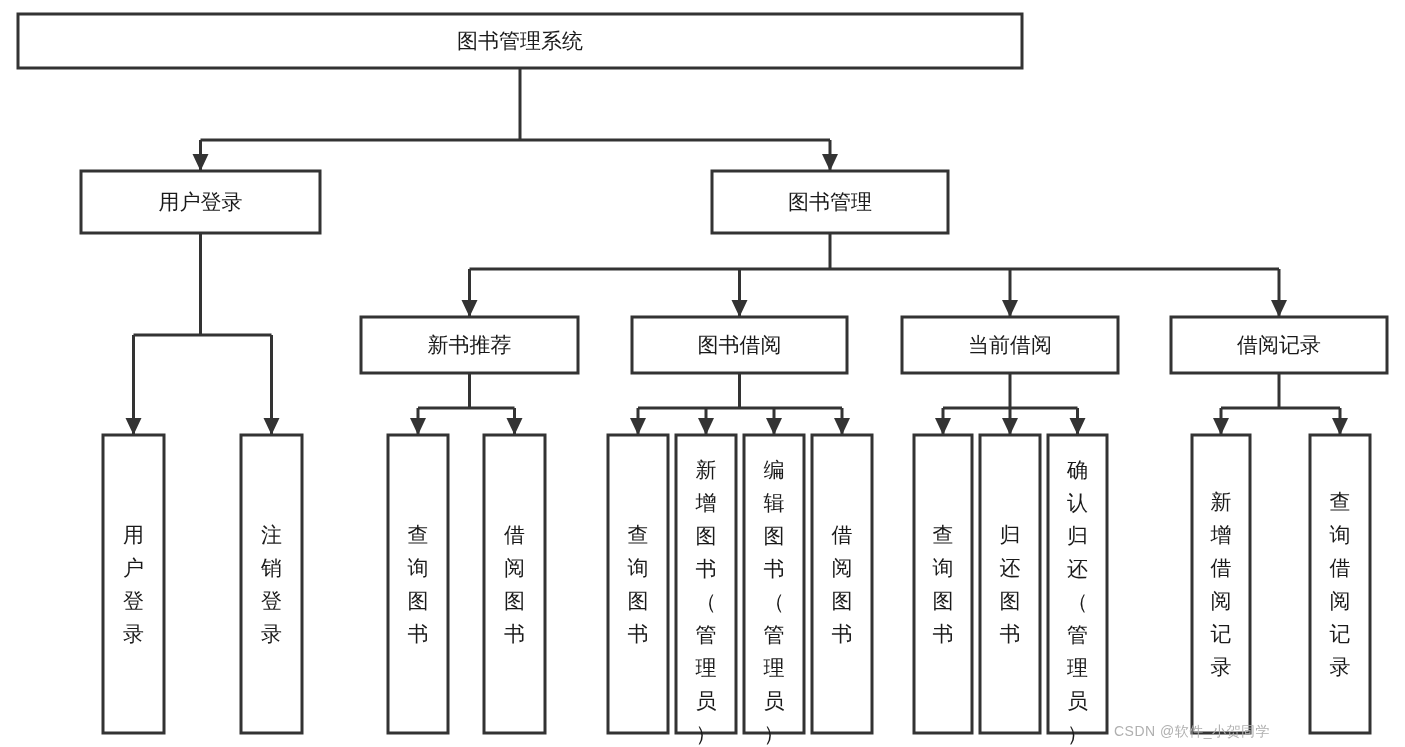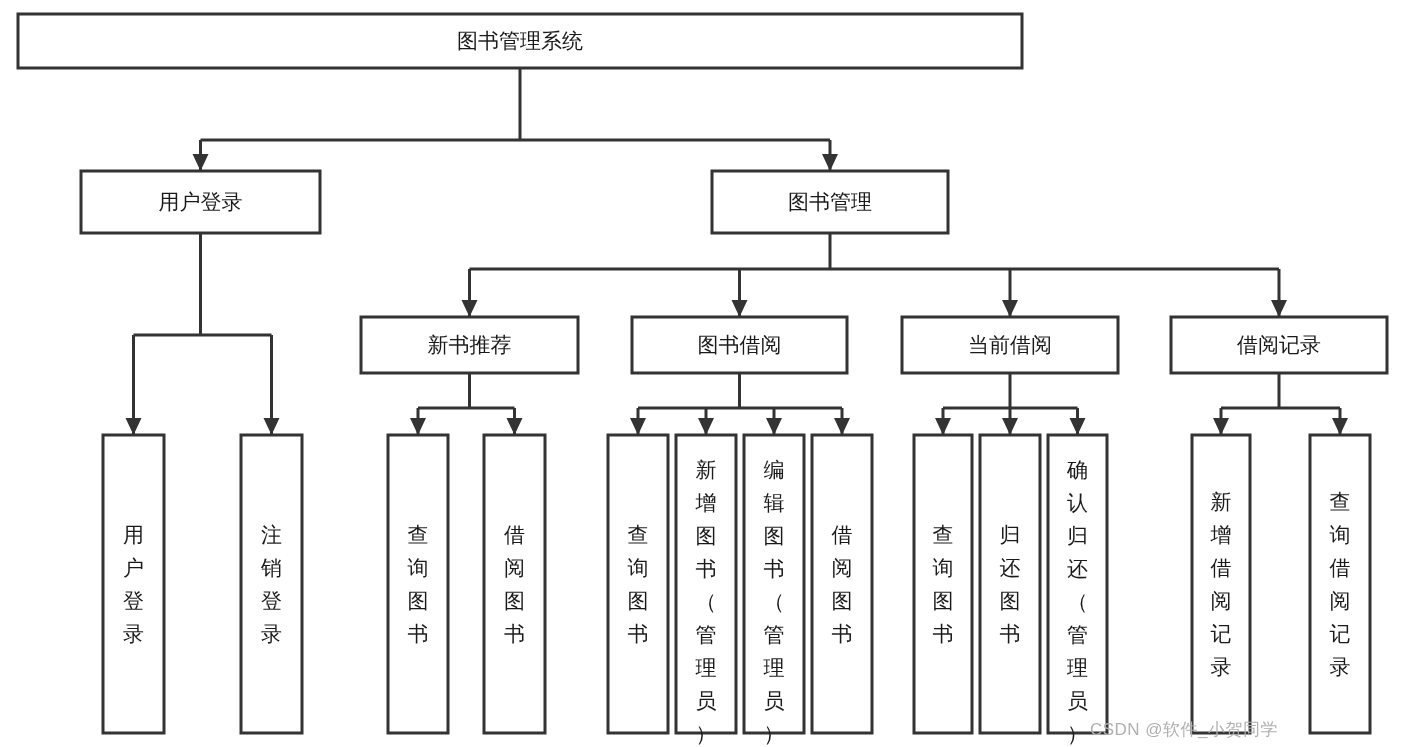--- a/index.html
+++ b/index.html
@@ -48,24 +48,24 @@
     dominant-baseline: middle;
   }
   .node-label-v {
     font-family: "Liberation Sans", "DejaVu Sans", sans-serif;
     font-size: 21px;
     fill: #1a1a1a;
     text-anchor: middle;
   }
   .watermark {
     position: absolute;
-    right: 4px;
+    right: 12px;
     bottom: 6px;
     font-family: "Liberation Sans", "DejaVu Sans", sans-serif;
-    font-size: 17px;
+    font-size: 14px;
     color: #b0b0b0;
     letter-spacing: 0.5px;
     white-space: nowrap;
     user-select: none;
   }
 </style>
 </head>
 <body>
 
 <div id="diagram-root">

